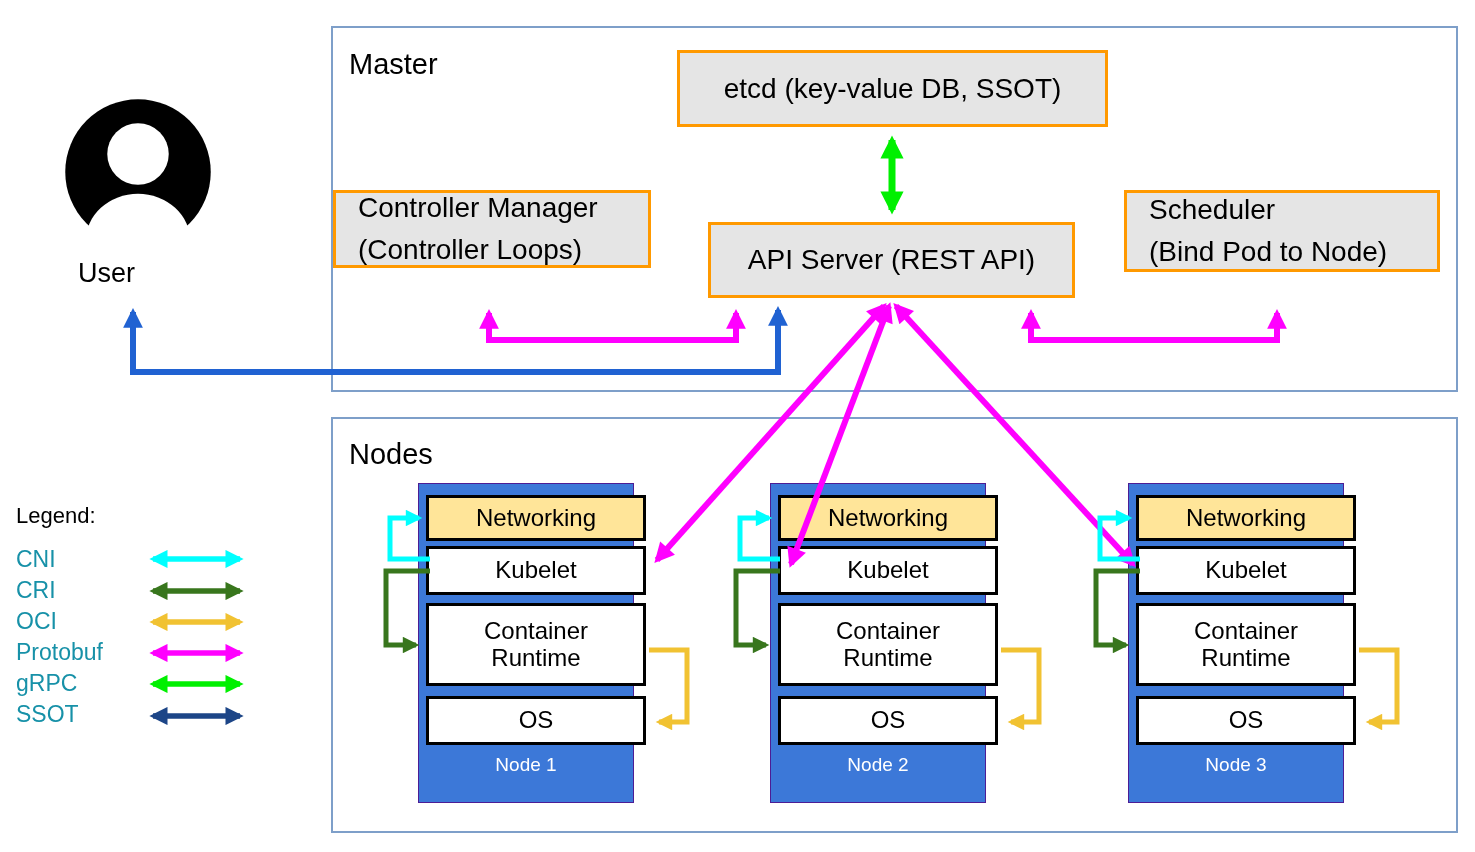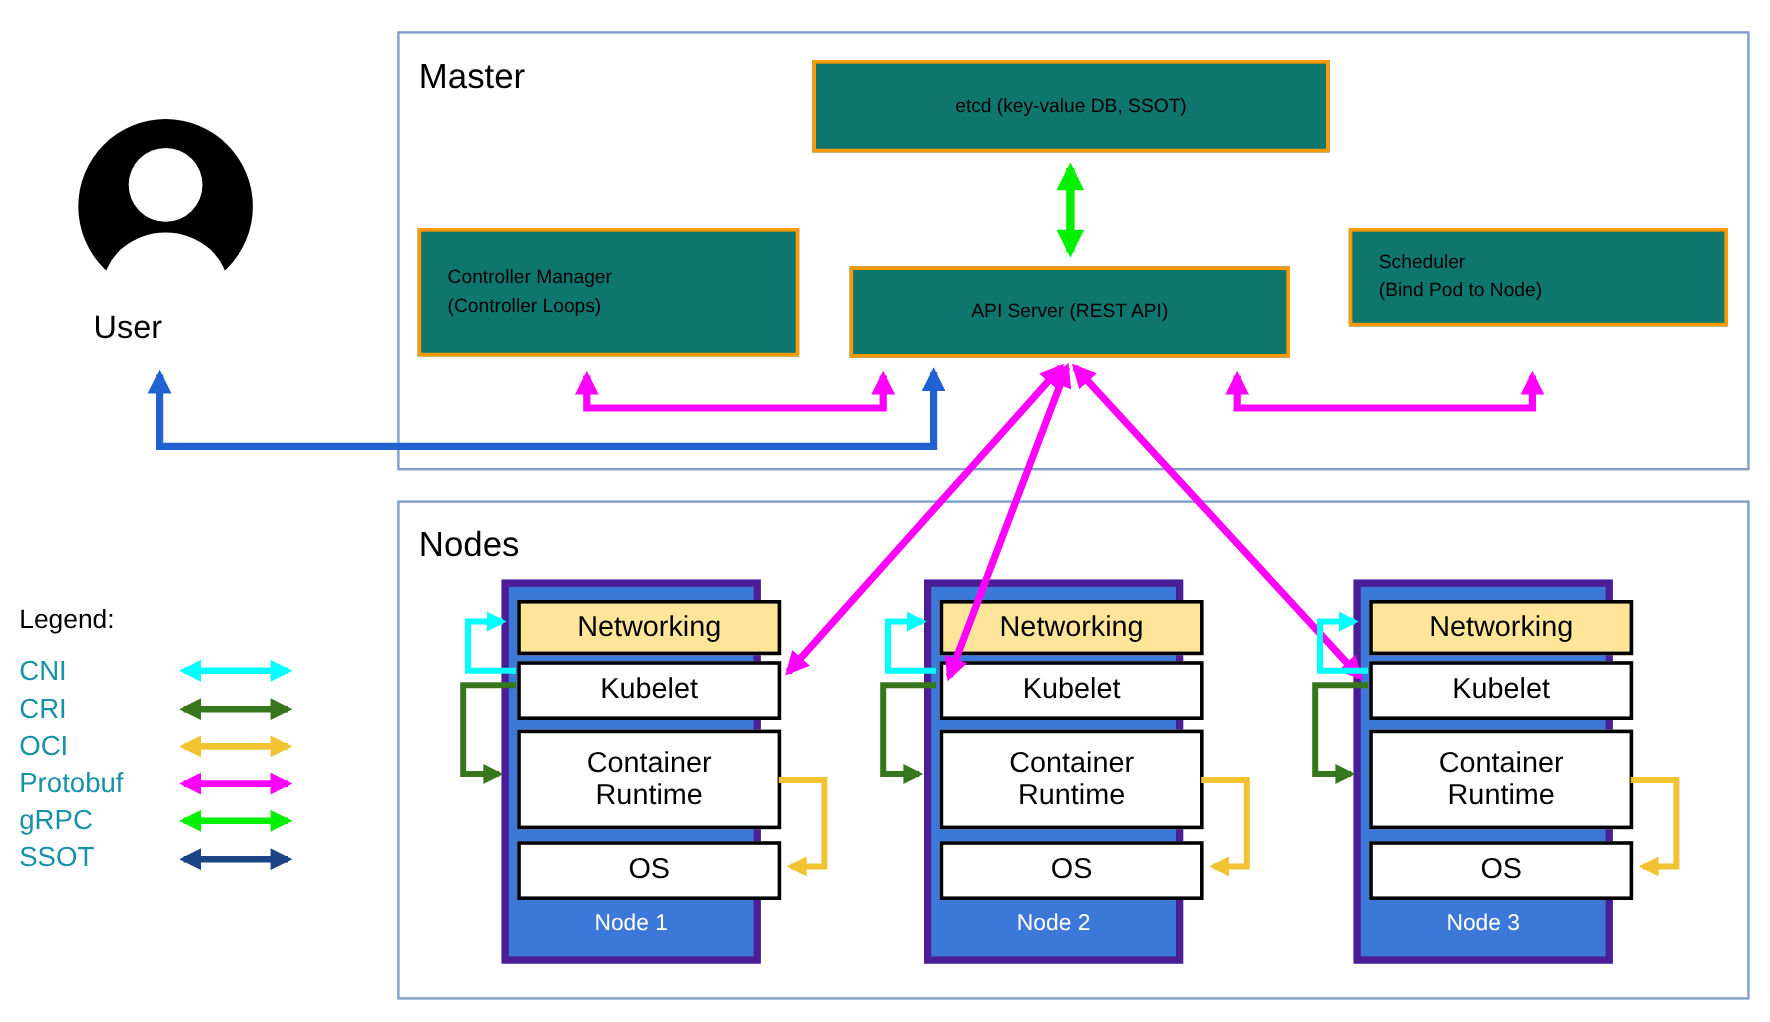--- a/index.html
+++ b/index.html
@@ -9,29 +9,29 @@
   }
   .abs{position:absolute;}
   .section{
     position:absolute;background:#fff;
     border:2px solid var(--section_border);
   }
   .section-title{
     position:absolute;font-size:29px;color:#000;white-space:nowrap;
   }
   .obox{
-    position:absolute;background:#0f766e;
+    position:absolute;background:#e5e5e5;
     border:3px solid var(--box_border);
-    font-size:16px;display:flex;align-items:center;justify-content:center;
+    font-size:28px;display:flex;align-items:center;justify-content:center;
     text-align:center;box-sizing:border-box;
   }
   .obox.left{justify-content:flex-start;text-align:left;padding-left:22px;line-height:1.5;}
   .node{
     position:absolute;width:216px;height:320px;box-sizing:border-box;
-    background:var(--node_fill);border:6px solid #4c1d95;
+    background:var(--node_fill);border:1px solid #4c1d95;
   }
   .layer{
     position:absolute;left:7px;width:220px;box-sizing:border-box;
     background:#fff;border:3px solid #000;
     display:flex;align-items:center;justify-content:center;
     font-size:24px;line-height:1.12;text-align:center;
   }
   .layer span{max-width:170px;}
   .layer.networking{background:var(--networking_fill);}
   .node-label{
@@ -53,21 +53,21 @@
 </head>
 <body>
 
 <div class="section" style="left:331px;top:26px;width:1123px;height:362px;"></div>
 <div class="section-title" style="left:349px;top:48px;">Master</div>
 
 <div class="obox" style="left:677px;top:50px;width:431px;height:77px;">
   <span>etcd (key-value DB, SSOT)</span>
 </div>
 
-<div class="obox left" style="left:348px;top:190px;width:318px;height:107px;">
+<div class="obox left" style="left:333px;top:190px;width:318px;height:78px;">
   <span>
     <span>Controller Manager</span><br>
     <span>(Controller Loops)</span>
   </span>
 </div>
 
 <div class="obox" style="left:708px;top:222px;width:367px;height:76px;">
   <span>API Server (REST API)</span>
 </div>
 

